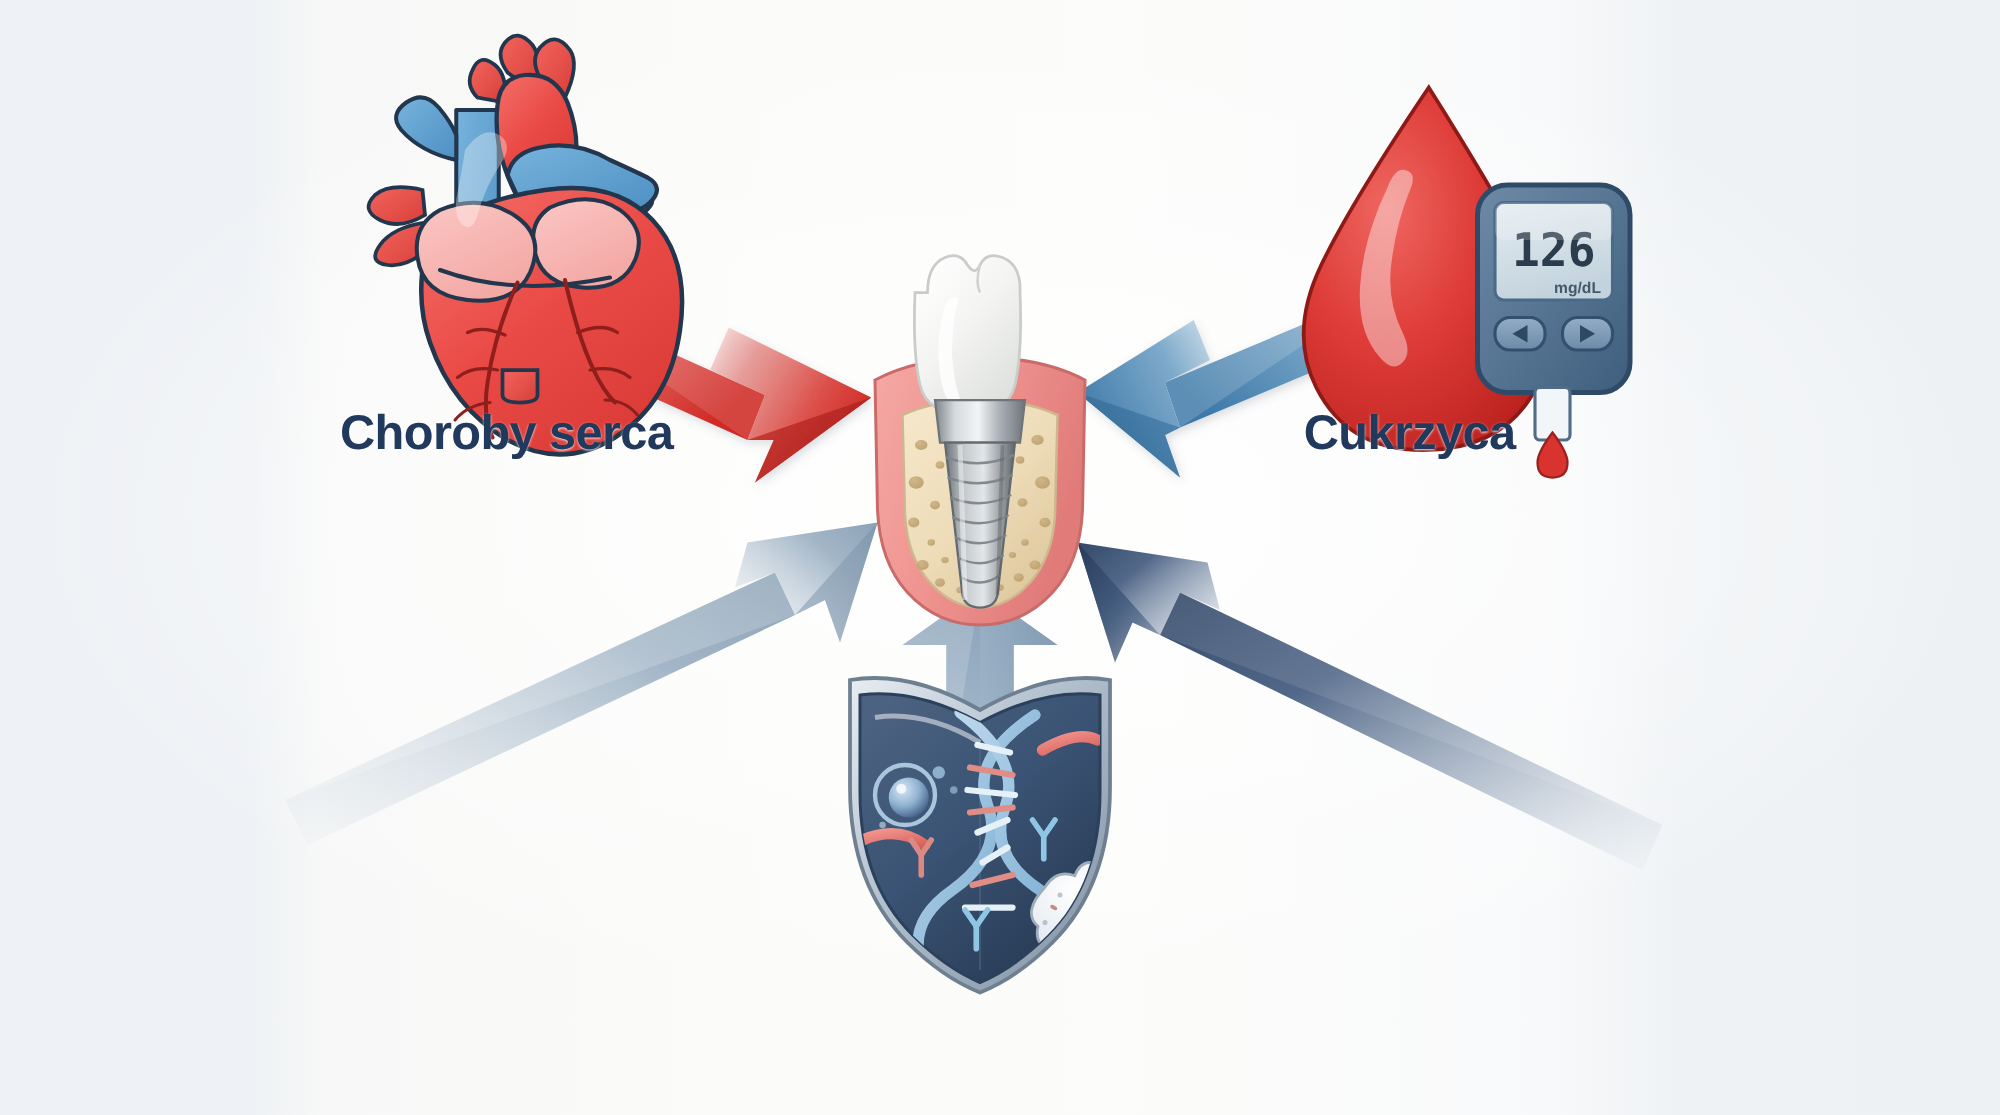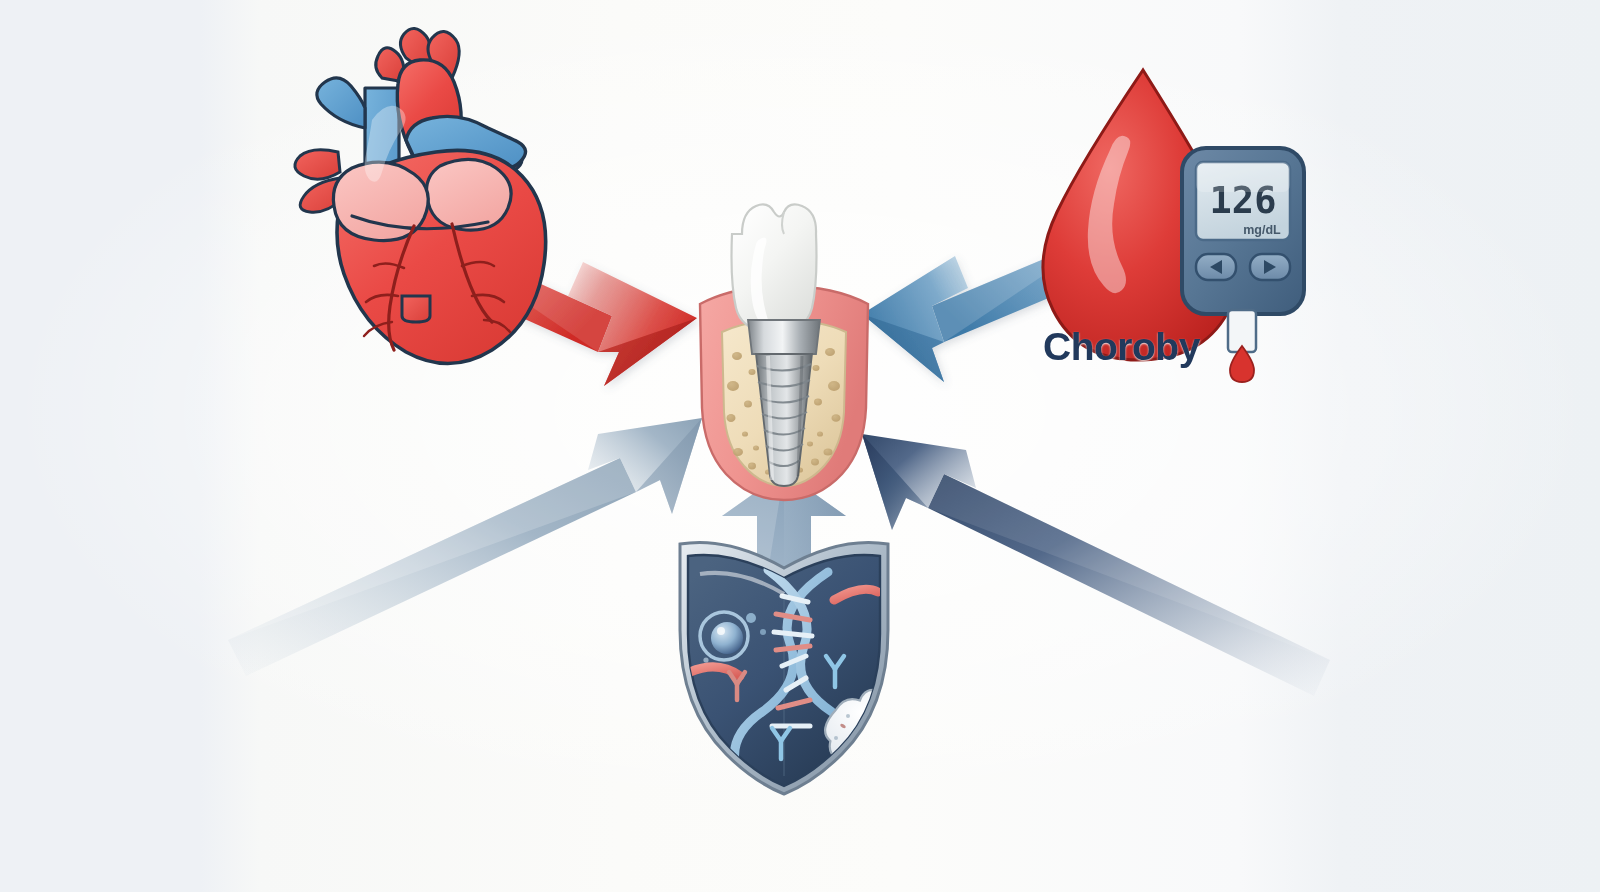--- a/index.html
+++ b/index.html
@@ -462,17 +462,18 @@
             <circle cx="856" cy="758" r="2"></circle>
               <circle cx="864" cy="722" r="1.8"></circle>
           </g>
         </g>
       </g>
 
       <path d="M700 574 q40 -6 84 20" fill="none" stroke="#ffffff" stroke-width="4" opacity="0.5"></path>
     </g>
   </svg>
 
-
-  <div class="label" id="label-diabetes">Choroby</div>
+  <div class="label" id="label-heart">Choroby serca</div>
+
+  <div class="label" id="label-diabetes">Cukrzyca</div>
 
 
 </div>
 
 </body></html>

